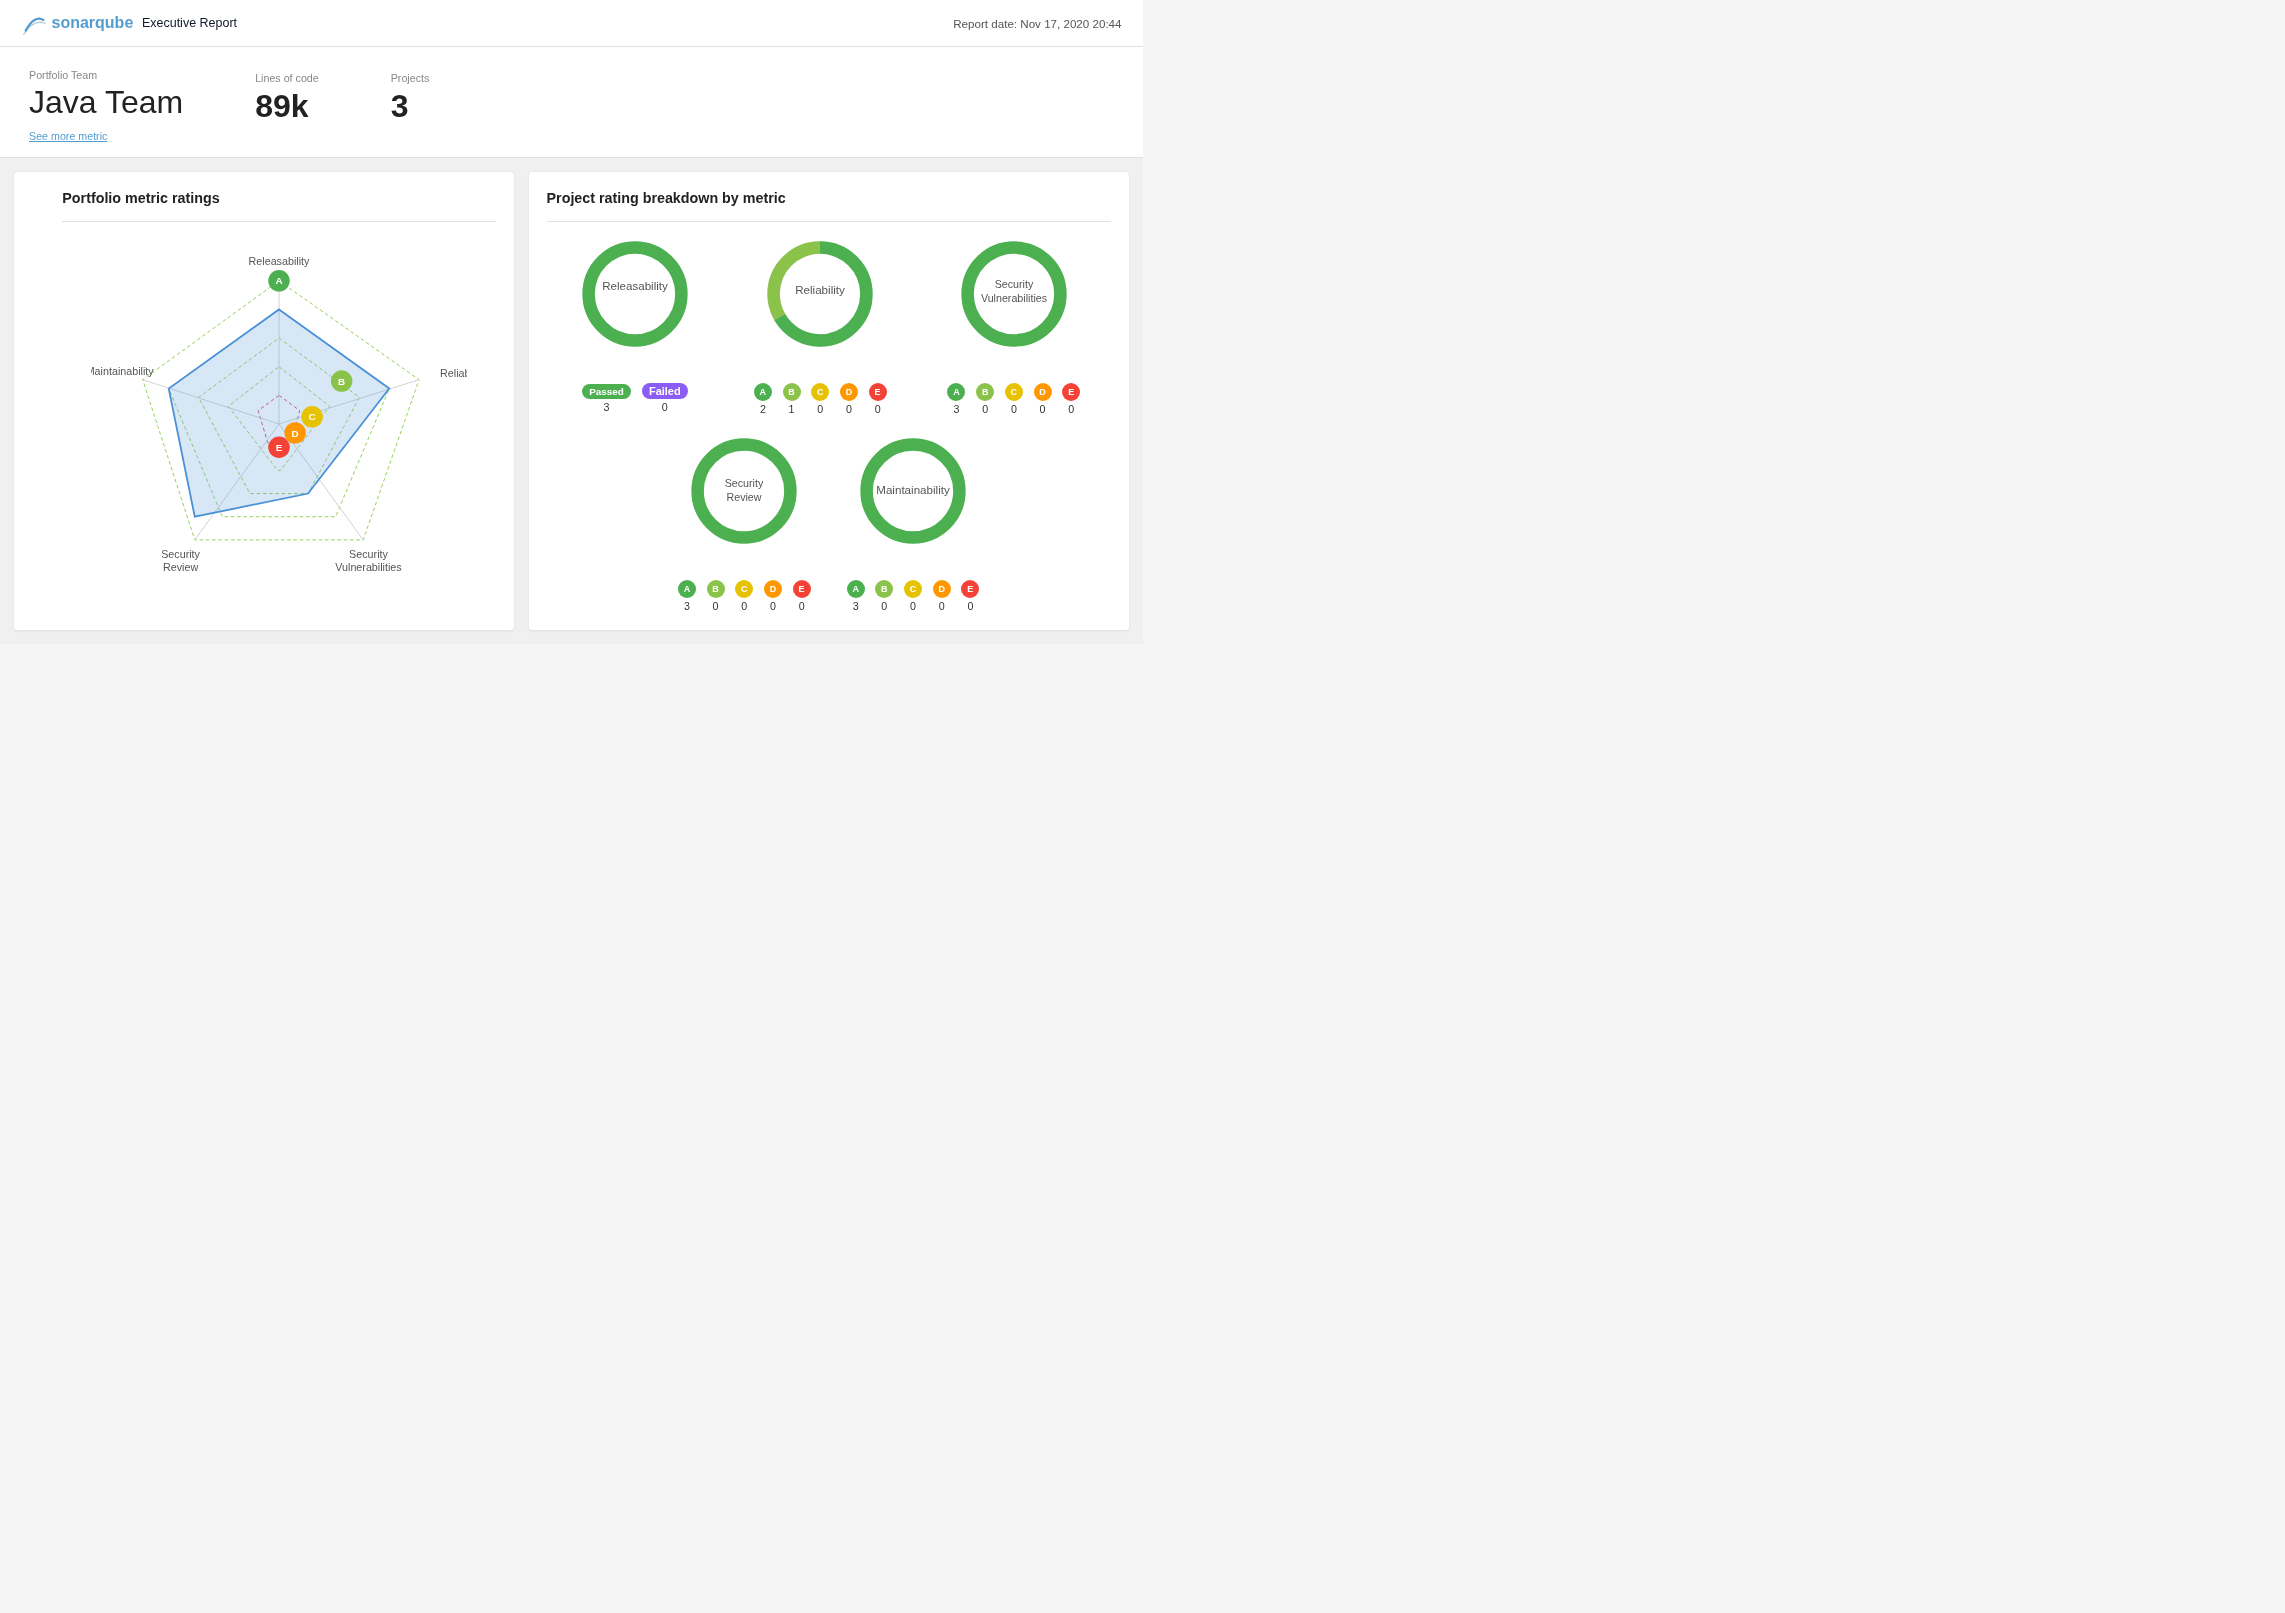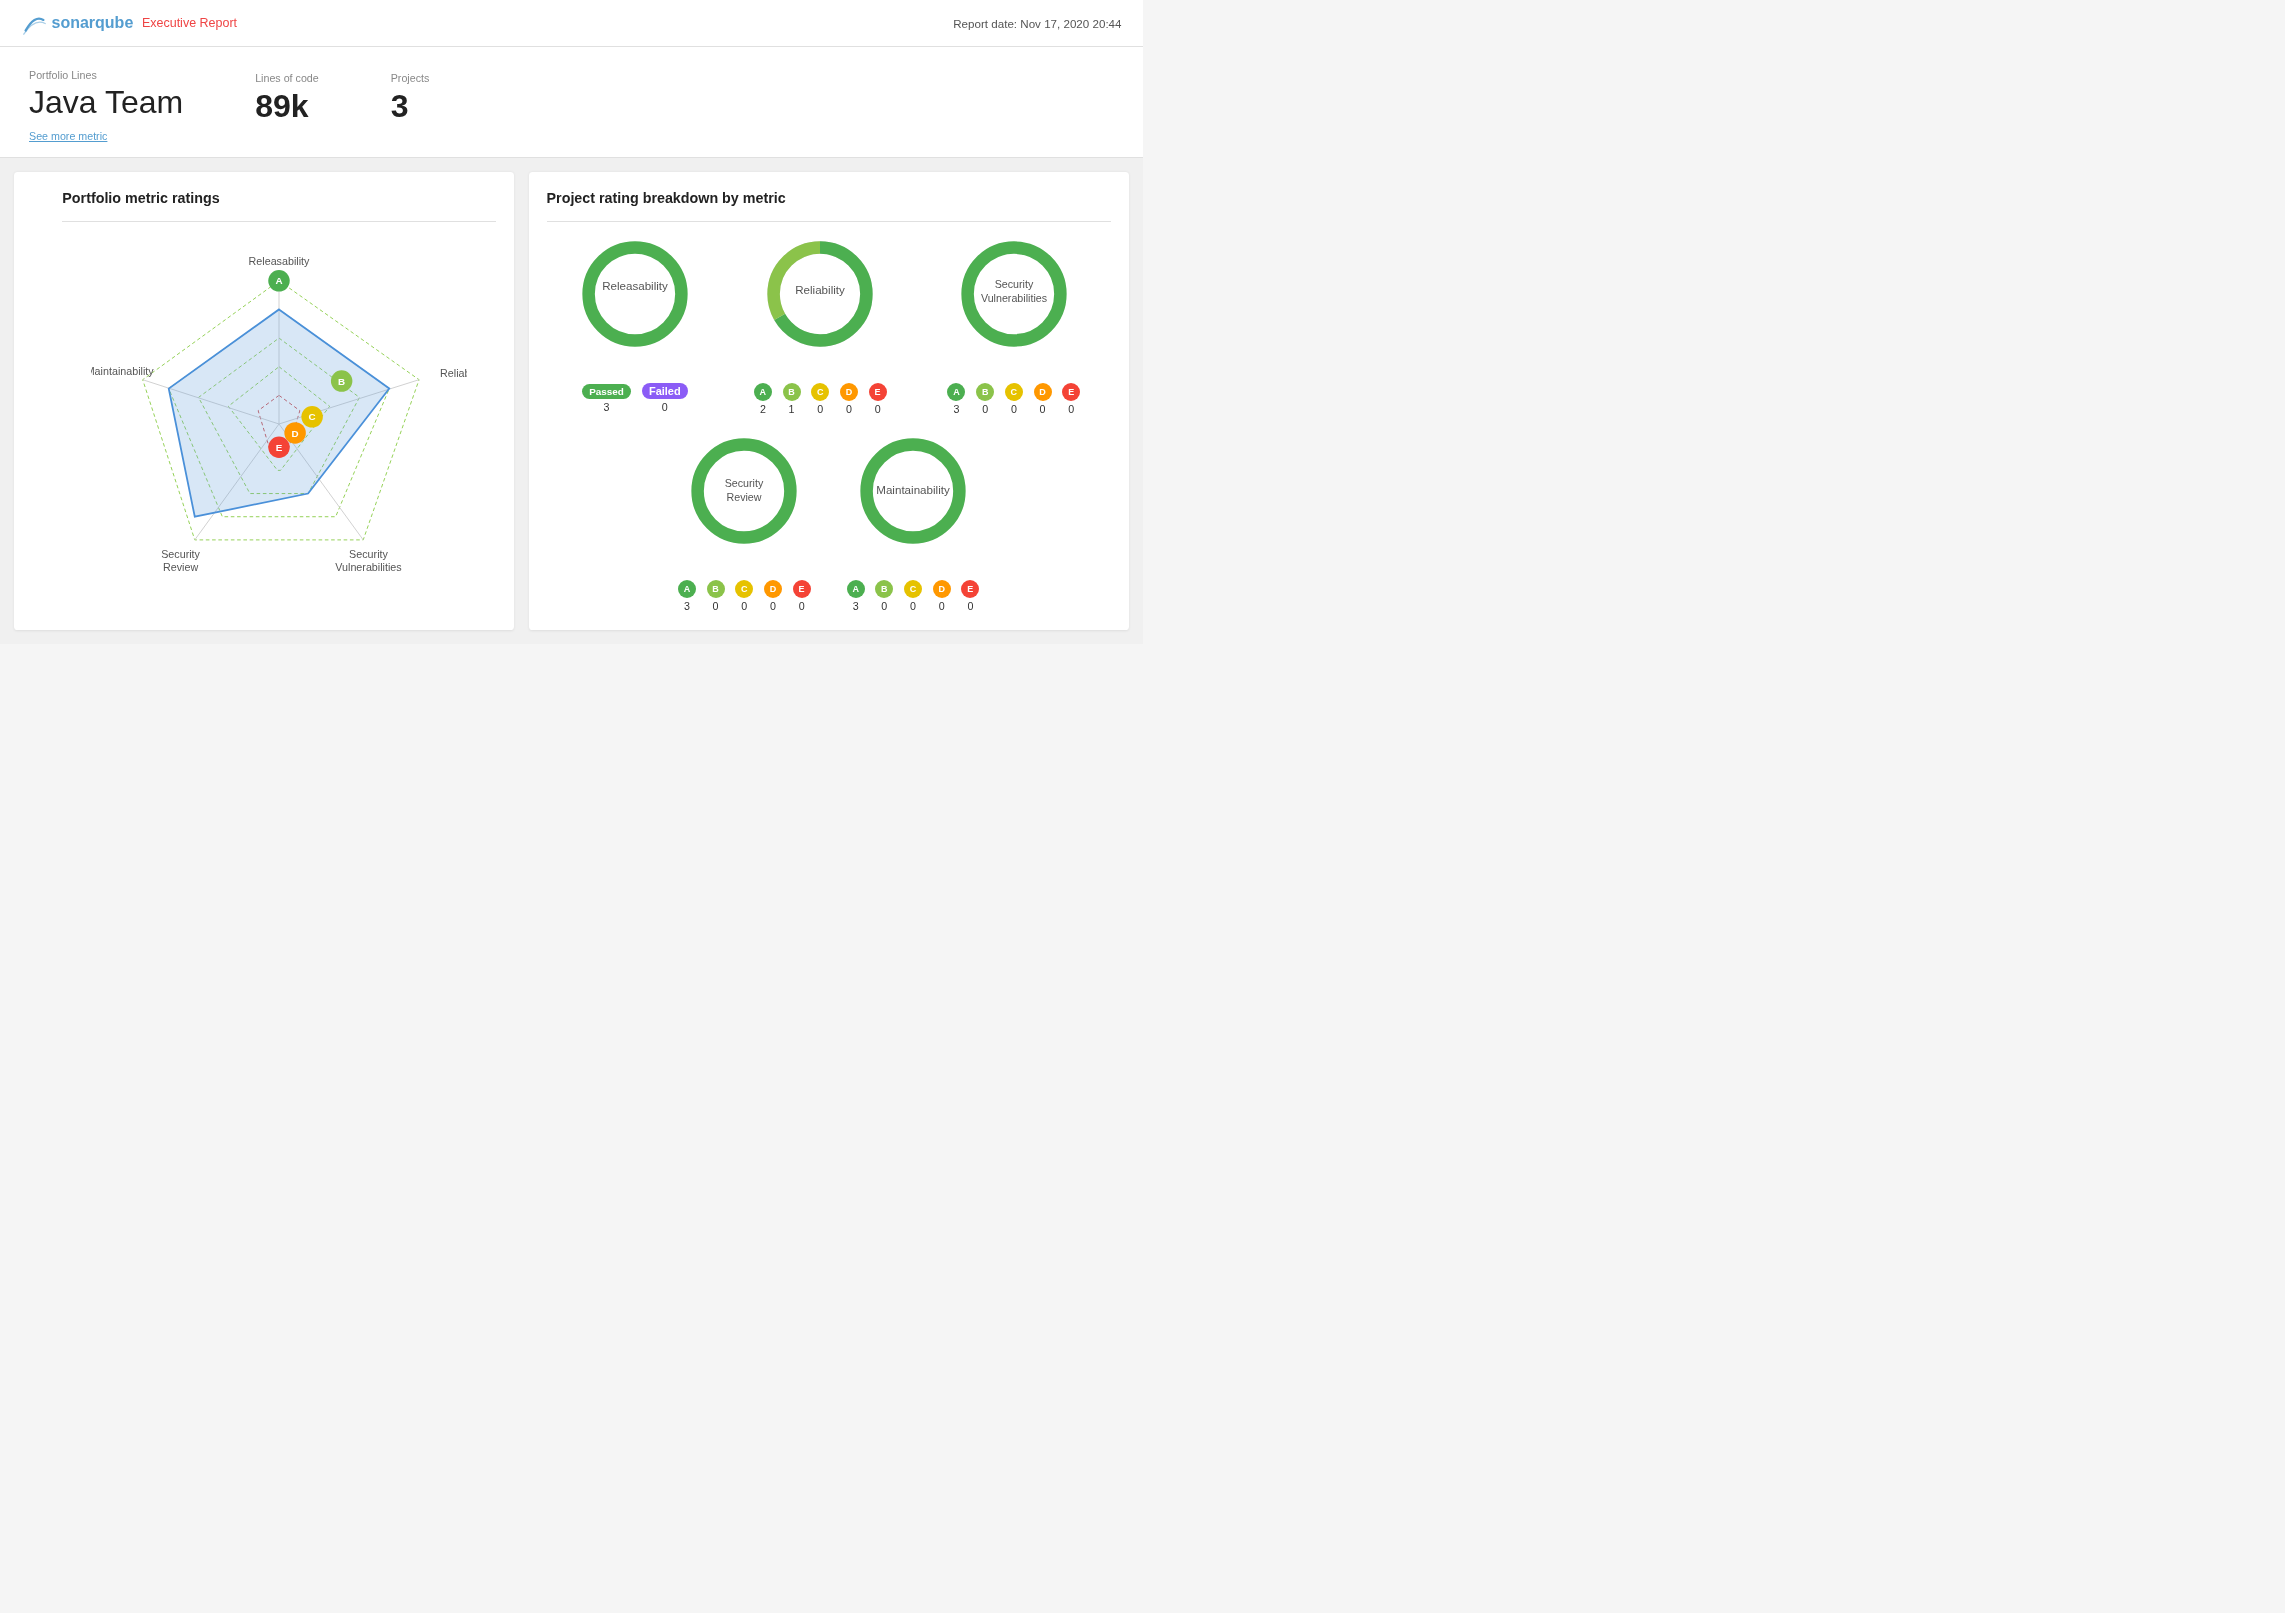--- a/index.html
+++ b/index.html
@@ -22,21 +22,21 @@
       display: flex;
       align-items: center;
       gap: 5px;
     }
     .logo-icon {
       width: 25px;
       height: 25px;
     }
     .exec-report-label {
       font-size: 12.5px;
-      color: #ef4444;
+      color: #0f172a;
       margin-left: 3.6px;
     }
     .report-date {
       font-size: 11.6px;
       color: #555;
     }
     .portfolio-section {
       background: #fff;
       padding: 21.5px 29px 14.3px;
       border-bottom: 0.9px solid #e0e0e0;
@@ -179,21 +179,21 @@
     <span class="exec-report-label">Executive Report</span>
   </div>
   <div class="report-date">
     <span>Report date:</span>&nbsp;<span>Nov 17, 2020 20:44</span>
   </div>
 </div>
 
 <div class="portfolio-section">
   <div style="display:flex; align-items:flex-start; gap:72px;">
     <div>
-      <div class="portfolio-label">Portfolio Lines</div>
+      <div class="portfolio-label">Portfolio Team</div>
       <div class="portfolio-name">Java Team</div>
       <a class="see-more">See more metric</a>
     </div>
     <div style="margin-top:3.6px;">
       <div class="portfolio-label">Lines of code</div>
       <div class="metric-value">89k</div>
     </div>
     <div style="margin-top:3.6px;">
       <div class="portfolio-label">Projects</div>
       <div class="metric-value">3</div>

